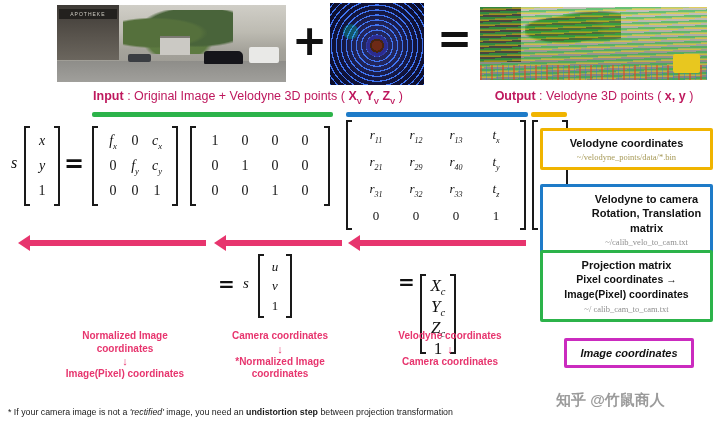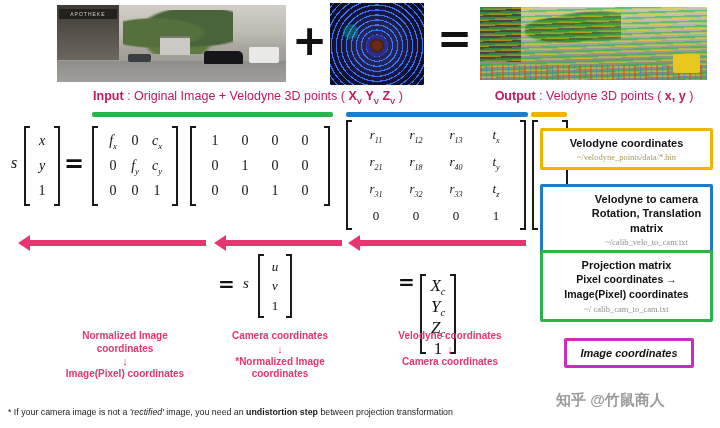--- a/index.html
+++ b/index.html
@@ -200,21 +200,21 @@
     <span class="bracket l"></span>
       <div class="mx-body">
         <div class="mx-row">
           <span class="mx-cell it">r<sub>11</sub></span>
           <span class="mx-cell it">r<sub>12</sub></span>
           <span class="mx-cell it">r<sub>13</sub></span>
           <span class="mx-cell it">t<sub>x</sub></span>
         </div>
         <div class="mx-row">
           <span class="mx-cell it">r<sub>21</sub></span>
-          <span class="mx-cell it">r<sub>18</sub></span>
+          <span class="mx-cell it">r<sub>29</sub></span>
           <span class="mx-cell it">r<sub>40</sub></span>
           <span class="mx-cell it">t<sub>y</sub></span>
         </div>
         <div class="mx-row">
           <span class="mx-cell it">r<sub>31</sub></span>
           <span class="mx-cell it">r<sub>32</sub></span>
           <span class="mx-cell it">r<sub>33</sub></span>
           <span class="mx-cell it">t<sub>z</sub></span>
         </div>
         <div class="mx-row">

